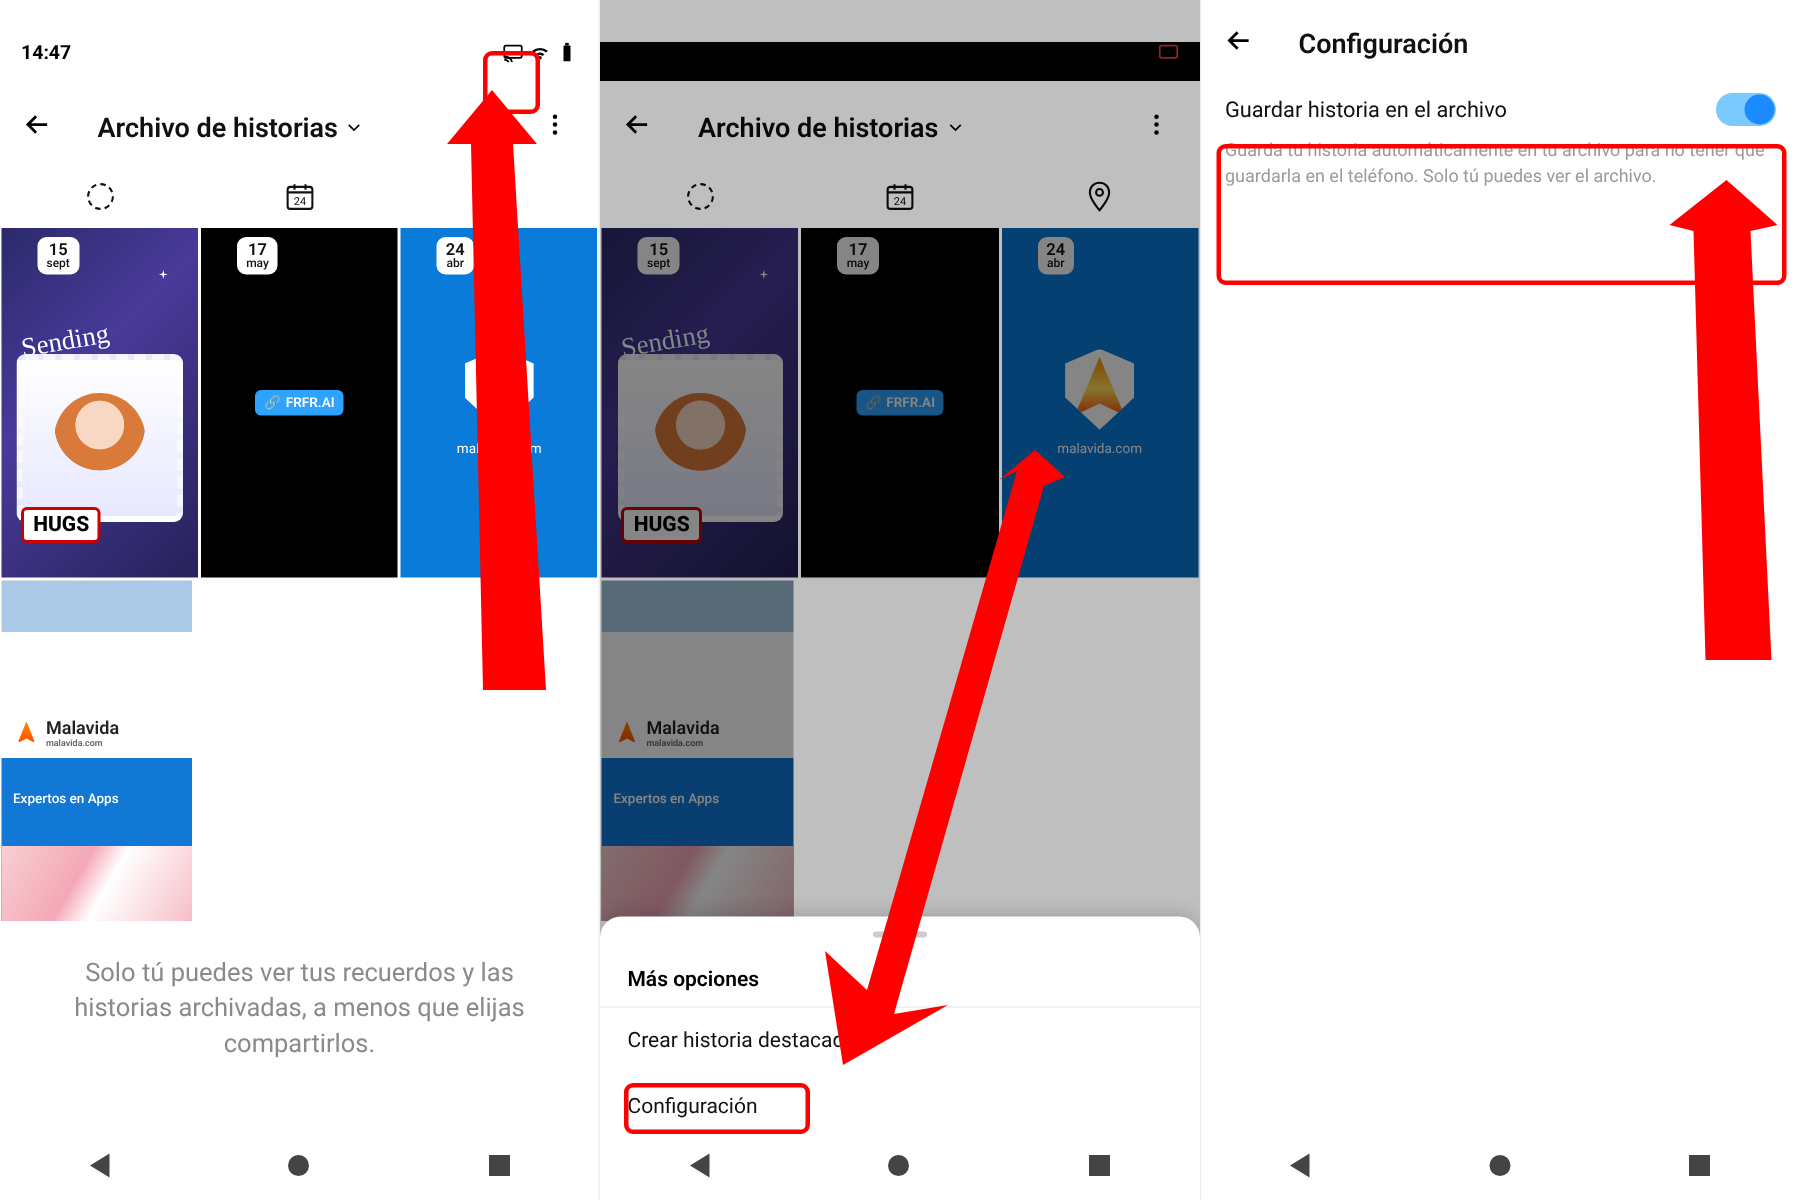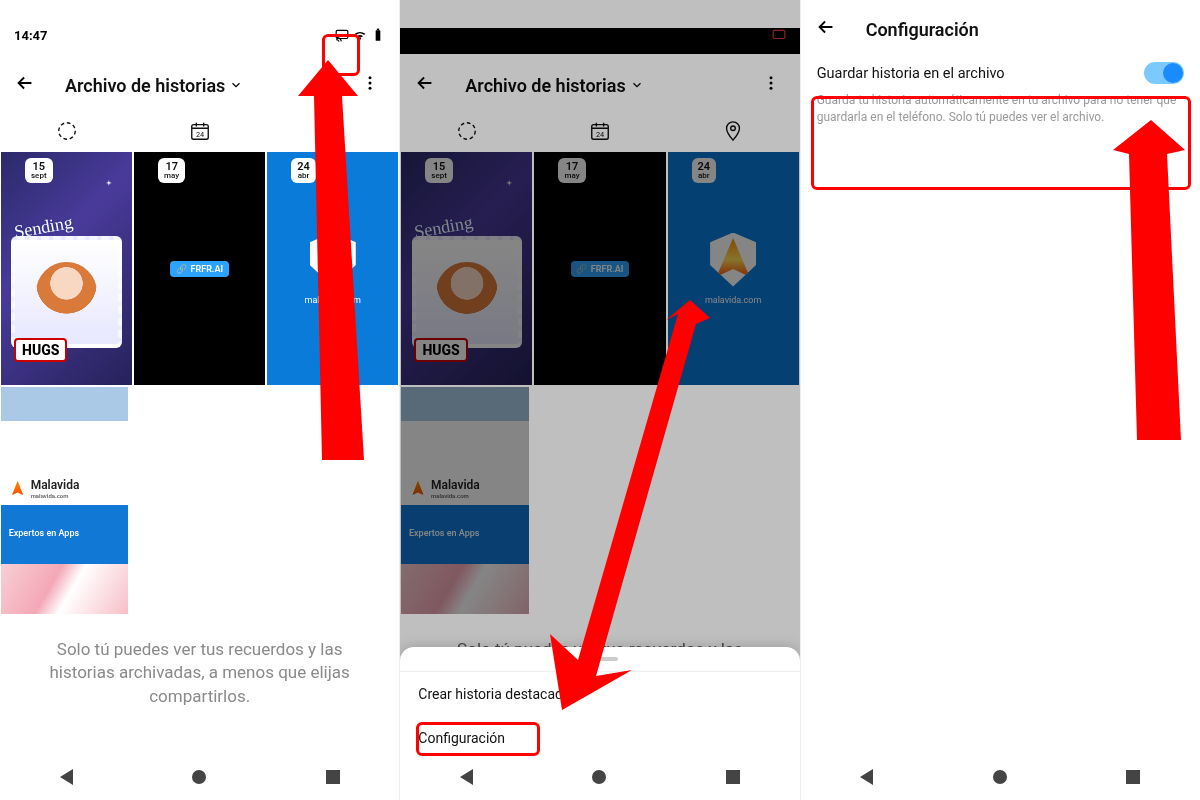--- a/index.html
+++ b/index.html
@@ -367,20 +367,21 @@
             <div class="tag">Expertos en Apps</div>
             <div class="pink"></div>
           </div>
         </div>
         <div class="hint">Solo tú puedes ver tus recuerdos y las historias archivadas, a menos que elijas compartirlos.</div>
       </div>
       <div class="dim-overlay"></div>
 
       <div class="sheet">
         <div class="handle"></div>
+        <div class="hdr">Más opciones</div>
         <div class="sep"></div>
         <div class="opt">Crear historia destacada</div>
         <div class="opt">Configuración</div>
       </div>
 
       <div class="navbar" style="background:#fff; position:relative; z-index:3;">
         <span class="nb tri-l"></span>
         <span class="nb circ"></span>
         <span class="nb sq"></span>
       </div>

